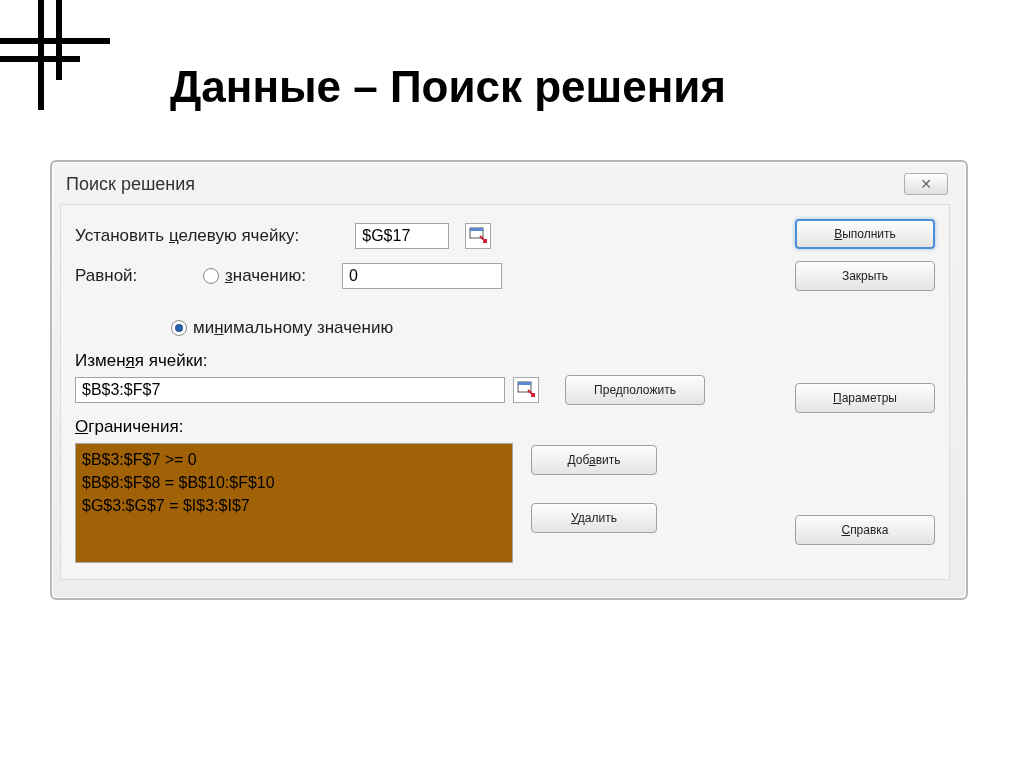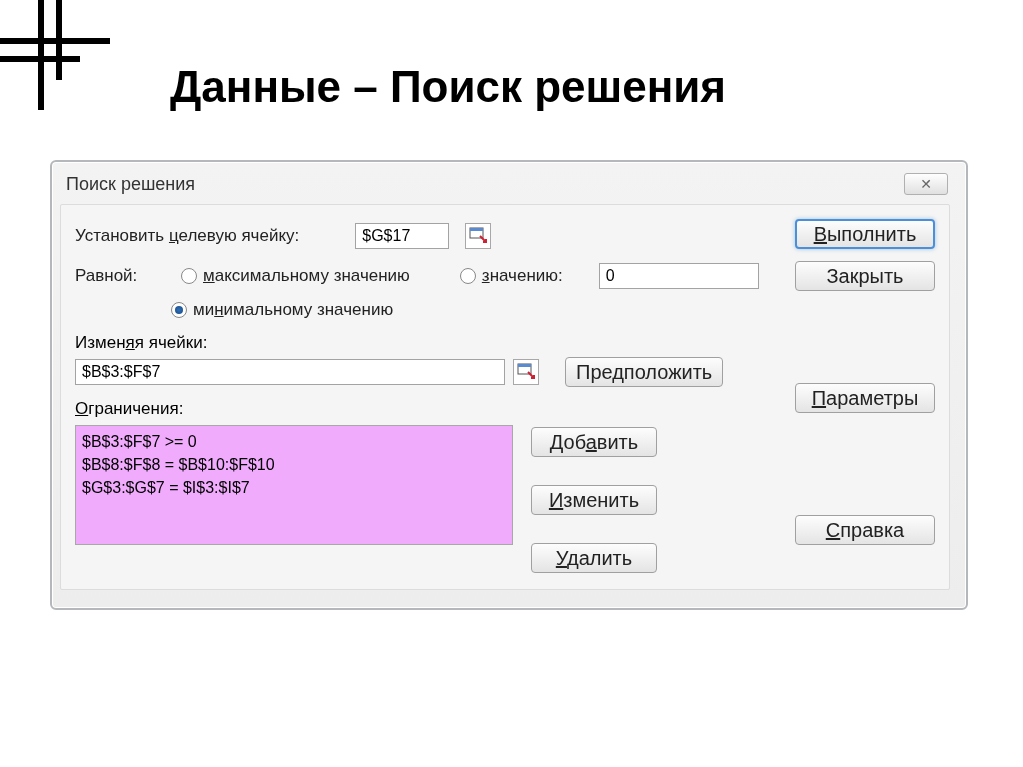--- a/index.html
+++ b/index.html
@@ -103,21 +103,21 @@
     content:""; width:8px; height:8px; border-radius:50%;
     background: radial-gradient(#2f6fb8,#1a4a85);
   }
 
   .btn {
     height: 30px;
     min-width: 126px;
     border: 1px solid #a0a0a0;
     border-radius: 4px;
     background: linear-gradient(#fdfdfd,#e4e4e4);
-    font-size: 20px;
+    font-size: 12px;
     color:#222;
     cursor: default;
     padding: 0 10px;
     text-align:center;
     display:flex; align-items:center; justify-content:center;
   }
   .btn.default {
     border: 2px solid #4a8fd8;
     box-shadow: 0 0 4px rgba(74,143,216,.5);
   }
@@ -133,21 +133,21 @@
   .sidecol .spacer2 { height: 78px; }
 
   .leftarea { width: 720px; }
 
   .grouplbl { font-size:17px; color:#000000; margin-top:6px; margin-bottom:4px; }
   .changing-row { display:flex; align-items:center; gap:6px; margin-top:4px; }
   .changing-row .txt { flex: 0 0 430px; }
 
   .listbox {
     width: 438px; height: 120px;
-    border:1px solid #a8a8a8; background:#f0abfc;
+    border:1px solid #a8a8a8; background:#a16207;
     font-size:16px; padding:4px 6px;
     overflow-y: scroll;
     line-height: 1.45;
     white-space: pre;
     font-family: inherit;
   }
   .constraints-row { display:flex; align-items:flex-start; gap:18px; margin-top:6px; }
   .constraints-btns { display:flex; flex-direction:column; gap:28px; margin-top:2px; }
 
   .target-row { gap: 14px; }
@@ -204,33 +204,29 @@
                 <rect x="1" y="3" width="13" height="3" fill="#5a8bd0"></rect>
                 <path d="M11 11 L17 17" stroke="#c23" stroke-width="2"></path>
                 <path d="M14 17 L17 17 L17 14" fill="none" stroke="#c23" stroke-width="2"></path>
               </svg>
           </span>
         </span>
       </div>
 
       <div class="row radio-row">
         <span class="lbl" style="width:96px">Равной:</span>
-        <span class="radio-opt">
-          <span class="radio"></span>
-          <span class="lbl"><span class="u">м</span><span>аксимальному значению</span></span>
-        </span>
         <span style="width:12px"></span>
         <span class="radio-opt">
           <span class="radio"></span>
           <span class="lbl"><span class="u">з</span><span>начению:</span></span>
         </span>
         <input class="txt" style="width: 160px; margin-left: 8px;" value="0">
       </div>
 
-      <div class="row" style="padding-left:96px; margin-top:0;">
+      <div class="row" style="padding-left:96px; margin-top:18px;">
         <span class="radio-opt">
           <span class="radio checked"></span>
           <span class="lbl"><span>ми</span><span class="u">н</span><span>имальному значению</span></span>
         </span>
       </div>
 
       <div class="grouplbl">
         <span>Измен</span><span class="u">я</span><span>я ячейки:</span>
       </div>
       <div class="changing-row">
@@ -254,22 +250,19 @@
       </div>
       <div class="constraints-row">
         <div class="listbox" id="constraints-list">$B$3:$F$7 &gt;= 0
 $B$8:$F$8 = $B$10:$F$10
 $G$3:$G$7 = $I$3:$I$7</div>
         <div class="constraints-btns">
           <div class="btn">
             <span><span>Доб</span><span class="u">а</span><span>вить</span></span>
           </div>
           <div class="btn">
-            <span><span class="u">И</span><span>зменить</span></span>
-          </div>
-          <div class="btn">
             <span><span class="u">У</span><span>далить</span></span>
           </div>
         </div>
       </div>
     </div>
   </div>
 </div>
 
 </body></html>

